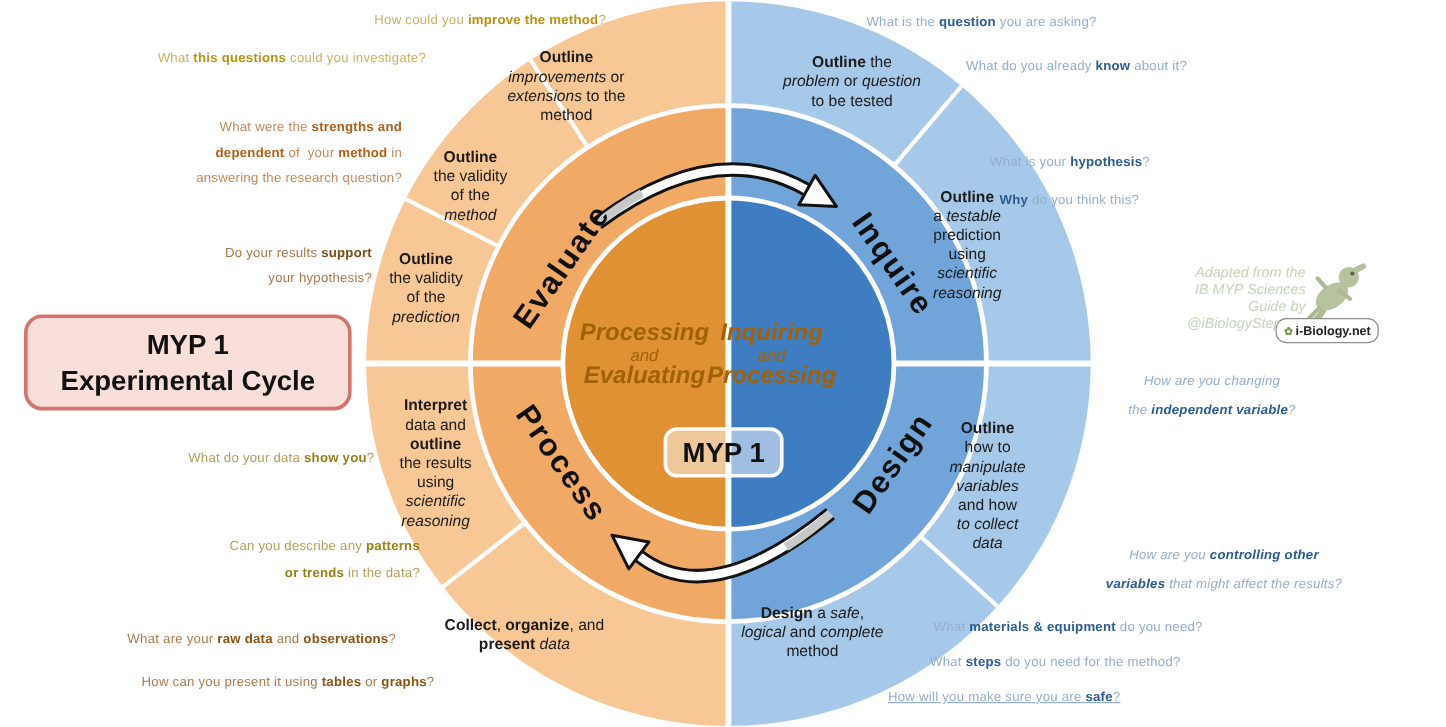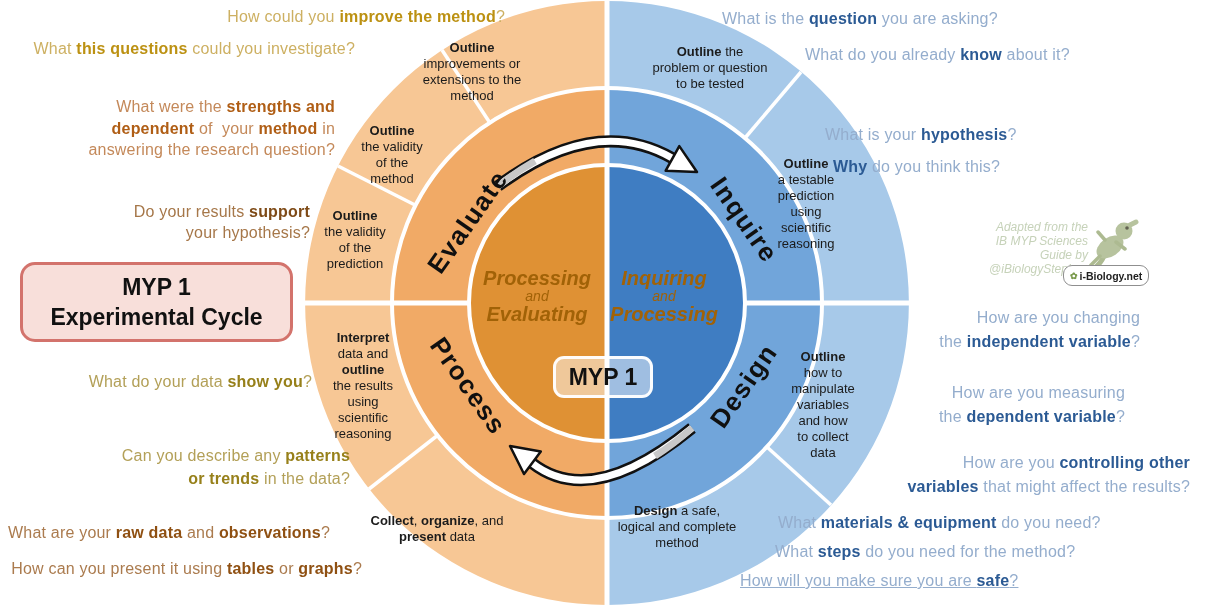--- a/index.html
+++ b/index.html
@@ -5,26 +5,26 @@
   html,body{margin:0;padding:0;background:#ffffff;}
   #stage{
     position:relative;width:1205px;height:606px;overflow:hidden;background:#ffffff;
     font-family:"Liberation Sans", sans-serif;
   }
   #wheel-svg{position:absolute;left:0;top:0;}
   .abs{position:absolute;}
   .ctr{transform:translate(-50%,-50%);}
   .ln span{white-space:pre;}
   .r-b{font-weight:700;color:var(--em, inherit);}
-  .r-i{}
-
-  
-  .q{font-size:16px;line-height:22px;color:var(--fg);letter-spacing:.2px;white-space:nowrap;}
+  .r-i{font-style:italic;}
+
+  
+  .q{font-size:11px;line-height:22px;color:var(--fg);letter-spacing:.2px;white-space:nowrap;}
   .q-right{text-align:right;}
-  .q-center{text-align:right;}
+  .q-center{text-align:center;font-style:italic;}
   .q-gold  {--fg:#CDB062;--em:#BC9112;}
   .q-brown {--fg:#C4895A;--em:#B05E15;}
   .q-brown2{--fg:#A67749;--em:#7E4A16;}
   .q-olive {--fg:#B3A058;--em:#97801A;}
   .q-brown3{--fg:#AB7B4E;--em:#8F5012;}
   .q-blue  {--fg:#94ADCD;--em:#2B5A94;}
 
   
   .seg{font-size:13px;line-height:16px;color:#1b1b1b;text-align:center;white-space:nowrap;}
 
@@ -114,21 +114,21 @@
   <div class="abs ringlab" style="left:468px;top:222px;transform:translate(-50%,-50%) rotate(-55deg);">Evaluate</div>
   <div class="abs ringlab" style="left:744px;top:220px;transform:translate(-50%,-50%) rotate(55deg);">Inquire</div>
   <div class="abs ringlab" style="left:468px;top:386px;transform:translate(-50%,-50%) rotate(55deg);">Process</div>
   <div class="abs ringlab" style="left:744px;top:386px;transform:translate(-50%,-50%) rotate(-55deg);">Design</div>
 
   <div class="abs ctr hub" style="left:537px;top:296px;">
     <div class="big">Processing</div>
     <div class="small">and</div>
     <div class="big">Evaluating</div>
   </div>
-  <div class="abs ctr hub" style="left:658px;top:296px;padding-left:12px;">
+  <div class="abs ctr hub" style="left:637px;top:296px;padding-left:12px;">
     <div class="big">Inquiring</div>
     <div class="small">and</div>
     <div class="big">Processing</div>
   </div>
 
   <div class="abs" id="center-badge">MYP 1</div>
 
   <div class="abs ctr seg" style="left:472px;top:72px;">
       <div class="ln"><span class="r-b">Outline</span></div>
       <div class="ln"><span class="r-i">improvements</span><span> or</span></div>
@@ -226,24 +226,20 @@
   <div class="abs q q-blue" style="left:825px;top:124px;">
       <div class="ln"><span>What is your </span><span class="r-b">hypothesis</span><span>?</span></div>
     </div>
   <div class="abs q q-blue" style="left:833px;top:156px;">
       <div class="ln"><span class="r-b">Why</span><span> do you think this?</span></div>
     </div>
   <div class="abs q q-blue q-center" style="left:880px;top:306px;width:260px;line-height:24px;">
       <div class="ln"><span>How are you changing</span></div>
       <div class="ln"><span>the </span><span class="r-b">independent variable</span><span>?</span></div>
     </div>
-  <div class="abs q q-blue q-center" style="left:875px;top:381px;width:250px;line-height:24px;">
-      <div class="ln"><span>How are you measuring</span></div>
-      <div class="ln"><span>the </span><span class="r-b">dependent variable</span><span>?</span></div>
-    </div>
   <div class="abs q q-blue q-center" style="left:850px;top:451px;width:340px;line-height:24px;">
       <div class="ln"><span>How are you </span><span class="r-b">controlling other</span></div>
       <div class="ln"><span class="r-b">variables</span><span> that might affect the results?</span></div>
     </div>
   <div class="abs q q-blue" style="left:778px;top:512px;">
       <div class="ln"><span>What </span><span class="r-b">materials &amp; equipment</span><span> do you need?</span></div>
     </div>
   <div class="abs q q-blue" style="left:775px;top:541px;">
       <div class="ln"><span>What </span><span class="r-b">steps</span><span> do you need for the method?</span></div>
     </div>

